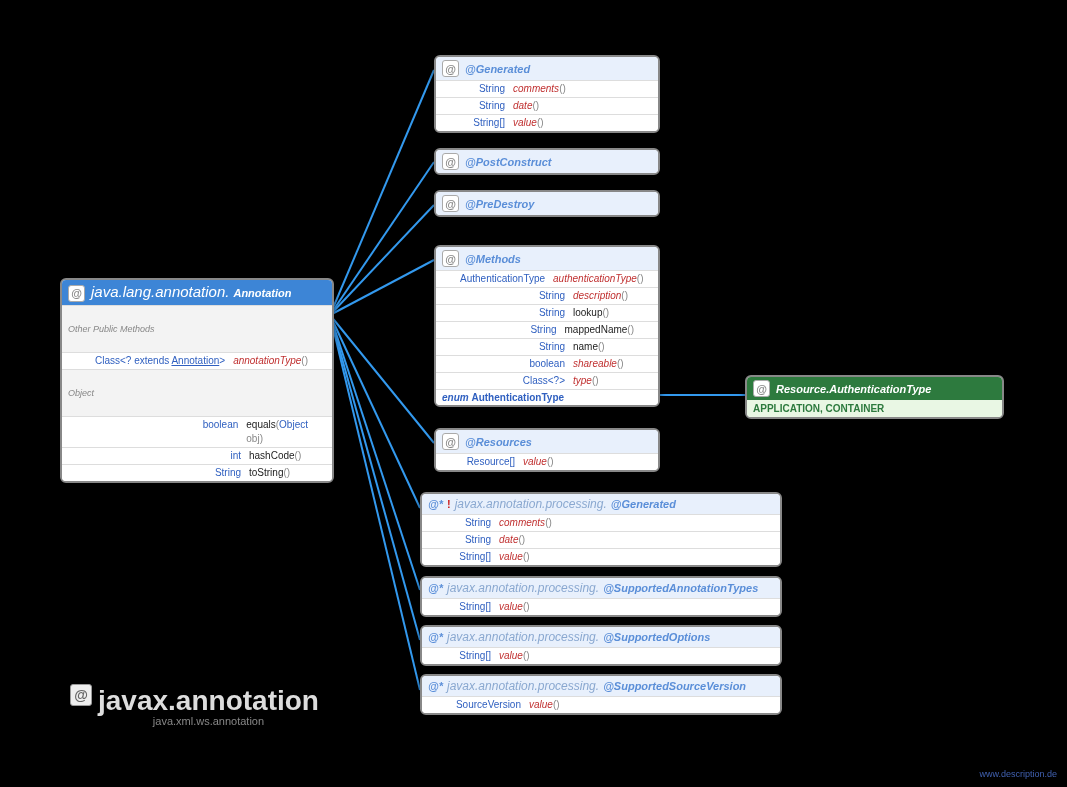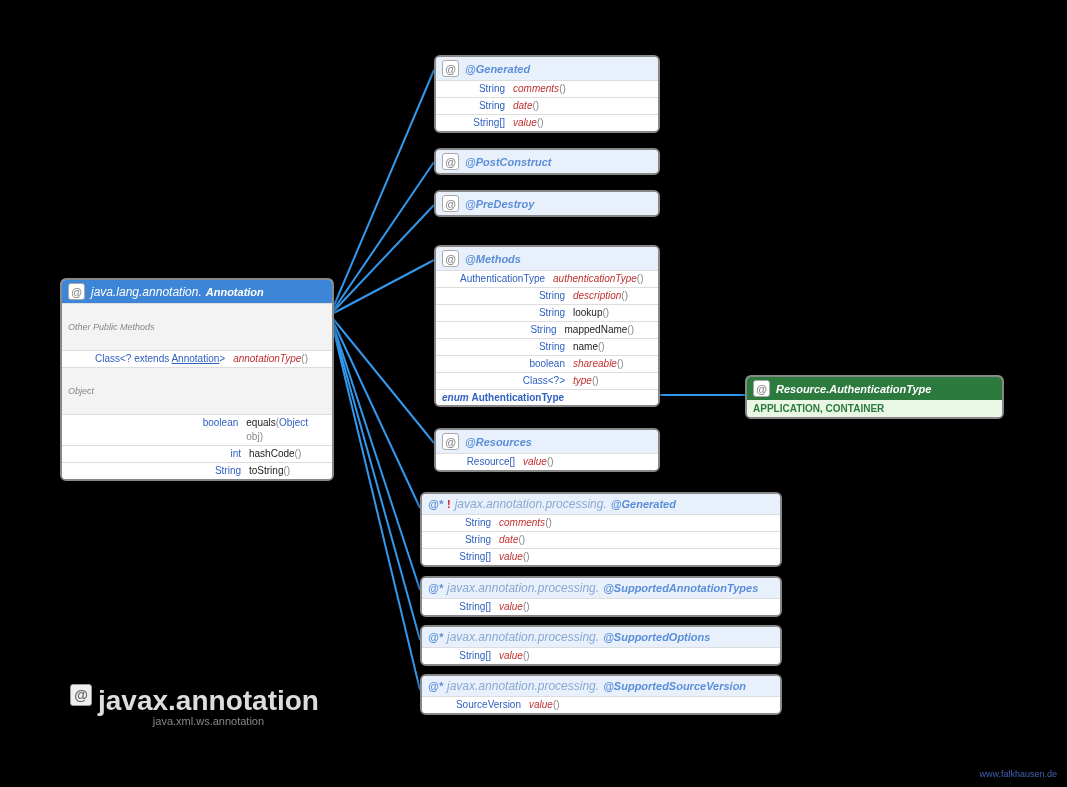--- a/index.html
+++ b/index.html
@@ -158,21 +158,21 @@
     <line x1="330" y1="315" x2="420" y2="590"></line>
     <line x1="330" y1="315" x2="420" y2="640"></line>
     <line x1="330" y1="315" x2="420" y2="690"></line>
     <line x1="657" y1="395" x2="745" y2="395"></line>
   </g>
 </svg>
 
 <div class="box" style="left:60px; top:278px; width:270px;">
   <div class="title title-blue">
     <span class="at-icon">@</span>
-    <span style="font-weight:normal; font-size:12px;">java.lang.annotation.</span>
+    <span style="font-weight:normal; font-size:15px;">java.lang.annotation.</span>
       <span>Annotation</span>
   </div>
   <div class="section-label">Other Public Methods</div>
   <div class="row">
     <span class="type-col" style="width:155px;">
       <span class="blue">Class&lt;? extends </span><span class="blue" style="text-decoration:underline;">Annotation</span><span class="blue">&gt;</span>
     </span>
     <span class="name-col"><span class="red">annotationType</span><span class="gray">()</span></span>
   </div>
   <div class="section-label">Object</div>
@@ -336,13 +336,13 @@
 </div>
 
 <div class="package-label">
   <div class="row1">
     <span class="icon">@</span>
     <span class="main">javax.annotation</span>
   </div>
   <div class="sub">java.xml.ws.annotation</div>
 </div>
 
-<div class="credit">www.falkhausen.de</div>
+<div class="credit">www.description.de</div>
 
 </body></html>

